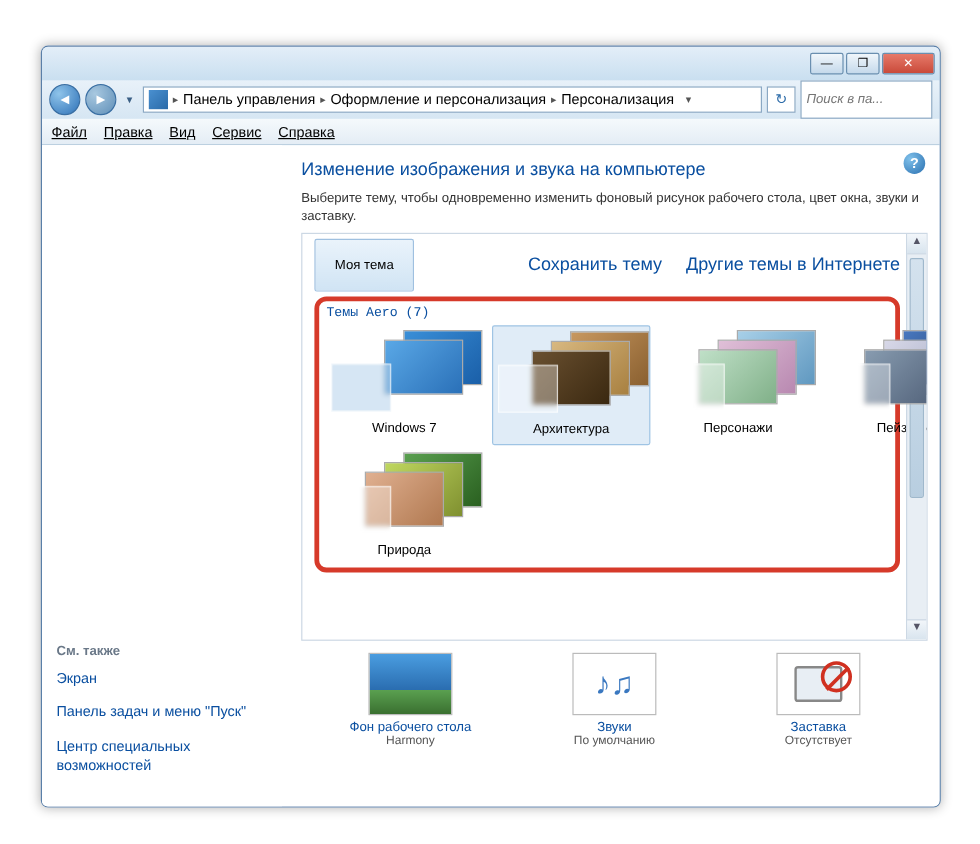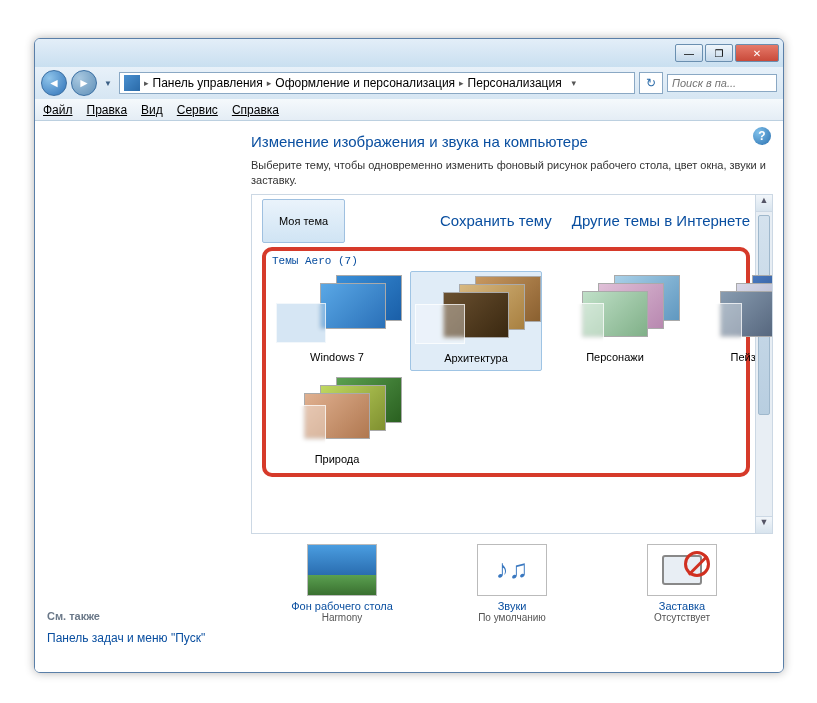--- a/index.html
+++ b/index.html
@@ -11,21 +11,21 @@
 .navbar { height: 32px; display: flex; align-items: center; padding: 0 6px; gap: 4px; background: linear-gradient(to bottom, #e8f1f9, #d6e6f3); }
 .navbtn { width: 26px; height: 26px; border-radius: 50%; background: radial-gradient(circle at 30% 30%, #8fc4ea, #2f72b8); border: 1px solid #3a6fa3; display: flex; align-items: center; justify-content: center; color: #fff; font-size: 12px; cursor: pointer; }
 .navbtn.fwd { background: radial-gradient(circle at 30% 30%, #a8c8e0, #5f8fb8); }
 .navdrop { width: 14px; height: 20px; display: flex; align-items: center; justify-content: center; font-size: 8px; color: #3a5f85; cursor: pointer; }
 .addressbar { flex: 1; height: 22px; background: #fff; border: 1px solid #8aa8c4; display: flex; align-items: center; padding: 0 4px; font-size: 12px; gap: 4px; }
 .addr-icon { width: 16px; height: 16px; background: linear-gradient(135deg, #4a90d0, #2a6aa8); }
 .crumb { color: #000; cursor: pointer; }
 .crumb-sep { color: #555; font-size: 9px; }
 .addr-drop { width: 16px; text-align: center; font-size: 9px; color: #555; cursor: pointer; }
 .refresh { width: 24px; height: 22px; border: 1px solid #8aa8c4; background: #fff; display: flex; align-items: center; justify-content: center; color: #2a6aa8; font-size: 12px; cursor: pointer; }
-.searchbox { width: 110px; height: 18px; border: 1px solid #8aa8c4; background: #fff; display: flex; align-items: center; padding: 0 4px; font-size: 11px; color: #888; font-style: italic; }
+.searchbox { width: 110px; height: 32px; border: 1px solid #8aa8c4; background: #fff; display: flex; align-items: center; padding: 0 4px; font-size: 11px; color: #888; font-style: italic; }
 .searchbox input { border: none; outline: none; width: 100%; font-size: 11px; font-style: italic; color: #888; }
 .menubar { height: 22px; background: linear-gradient(to bottom, #f5f9fc, #e4edf5); border-bottom: 1px solid #bcd0e0; display: flex; align-items: center; padding: 0 8px; gap: 14px; font-size: 12px; }
 .menuitem { cursor: pointer; }
 .menuitem u { text-decoration: underline; }
 .body { display: flex; height: calc(100% - 82px); background: #fff; }
 .sidebar { width: 200px; padding: 14px 12px; font-size: 12px; background: #fff; display: flex; flex-direction: column; }
 .side-links { flex: 0 0 auto; }
 .side-link { color: #0a4fa0; cursor: pointer; margin-bottom: 12px; line-height: 1.35; }
 .side-spacer { flex: 1; }
 .side-see { color: #6a7888; font-size: 11px; margin-bottom: 8px; font-weight: bold; }
@@ -121,21 +121,23 @@
     <span class="menuitem"><u>Правка</u></span>
     <span class="menuitem"><u>Вид</u></span>
     <span class="menuitem"><u>Сервис</u></span>
     <span class="menuitem"><u>Справка</u></span>
   </div>
 
   <div class="body">
     <div class="sidebar">
       <div class="side-spacer"></div>
       <div class="side-see">См. также</div>
+      <div class="side-link">Экран</div>
       <div class="side-link">Панель задач и меню "Пуск"</div>
+      <div class="side-link">Центр специальных возможностей</div>
     </div>
 
     <div class="content">
       <div class="help-icon">?</div>
       <div class="page-title">Изменение изображения и звука на компьютере</div>
       <div class="page-desc">Выберите тему, чтобы одновременно изменить фоновый рисунок рабочего стола, цвет окна, звуки и заставку.</div>
 
       <div class="themes-scroll">
         <div class="scrollb">
           <div class="arr">▲</div>

